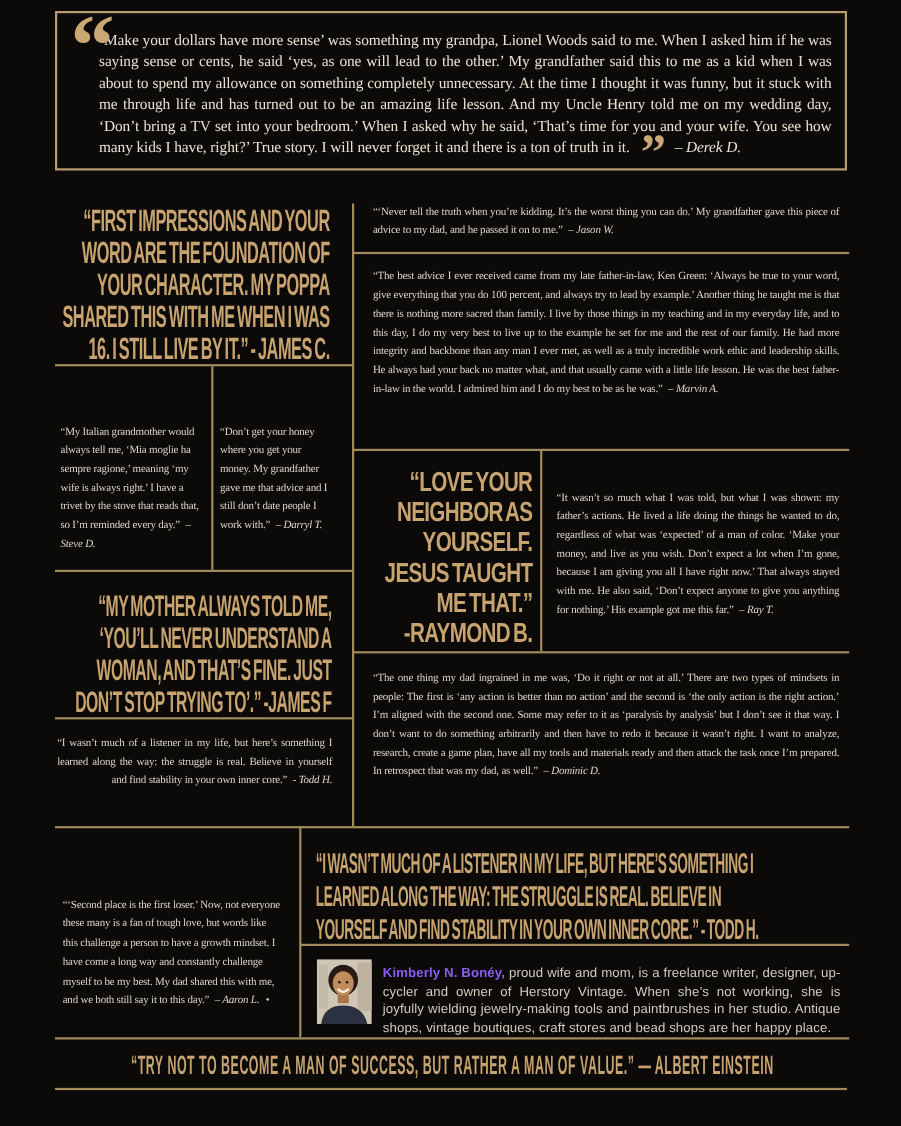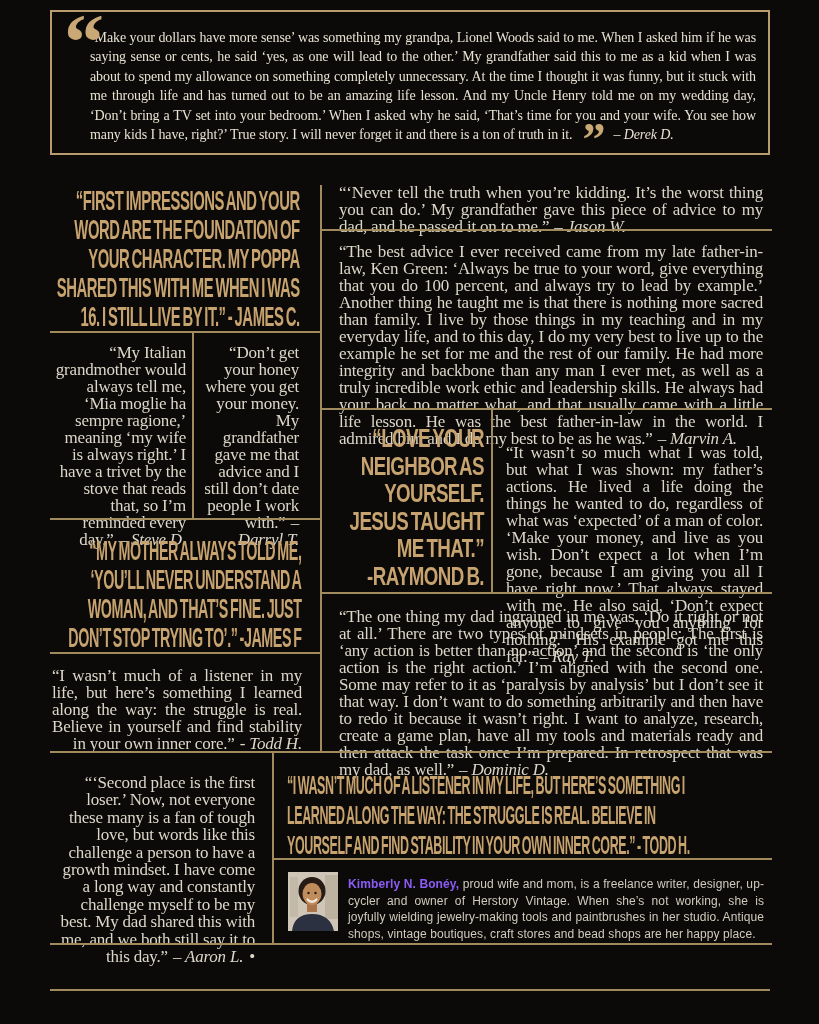--- a/index.html
+++ b/index.html
@@ -4,25 +4,25 @@
 <style>
   html,body { margin:0; padding:0; background:#000; }
   #page {
     position:relative; width:819px; height:1024px;
     background:#0c0a08; overflow:hidden;
     font-family:"Liberation Serif","DejaVu Serif",serif;
   }
   .abs { position:absolute; }
   
   .body {
-    color:#dcd7c9; font-size:17px; line-height:17px;
+    color:#dcd7c9; font-size:10px; line-height:17px;
     letter-spacing:-0.2px; text-align:justify;
   }
   .body .attr { font-style:italic; margin-left:5px; }
-  .r { text-align:right; }
+  .r { text-align:left;margin-top:40px; }
   .just-last-r { text-align:justify; text-align-last:right; }
   
   .cond {
     font-family:"Liberation Sans","DejaVu Sans",sans-serif;
     font-weight:700; color:#c7a36f;
     letter-spacing:-0.8px; word-spacing:-0.1em; white-space:nowrap;
   }
   .s53r { width:188.7%; margin-left:-88.7%; transform:scaleX(.53); transform-origin:top right; }
   .s48l { width:208.3%; transform:scaleX(.48); transform-origin:top left; }
   .s75l { width:133.3%; transform:scaleX(.75); transform-origin:top left; }
@@ -152,16 +152,19 @@
     </svg>
   </div>
 
   <div id="bio-text" class="abs" style="left:348px; top:876px; width:416px;">
     <b>Kimberly N. Bonéy,</b>
     <span>proud wife and mom, is a freelance writer, designer, up-cycler and owner of Herstory Vintage. When she’s not working, she is joyfully wielding jewelry-making tools and paintbrushes in her studio. Antique shops, vintage boutiques, craft stores and bead shops are her happy place.</span>
   </div>
 
   <div class="abs hline" style="left:50px; top:943px; width:722px;"></div>
 
+  <div class="abs" style="left:50px; top:956px; width:722px;">
+    <div class="cond s47c" style="font-size:24px; line-height:26px; letter-spacing:1px; word-spacing:0;">“TRY NOT TO BECOME A MAN OF SUCCESS, BUT RATHER A MAN OF VALUE.” — ALBERT EINSTEIN</div>
+  </div>
 
   <div class="abs hline" style="left:50px; top:989px; width:720px;"></div>
 
 </div>
 
 </body></html>

